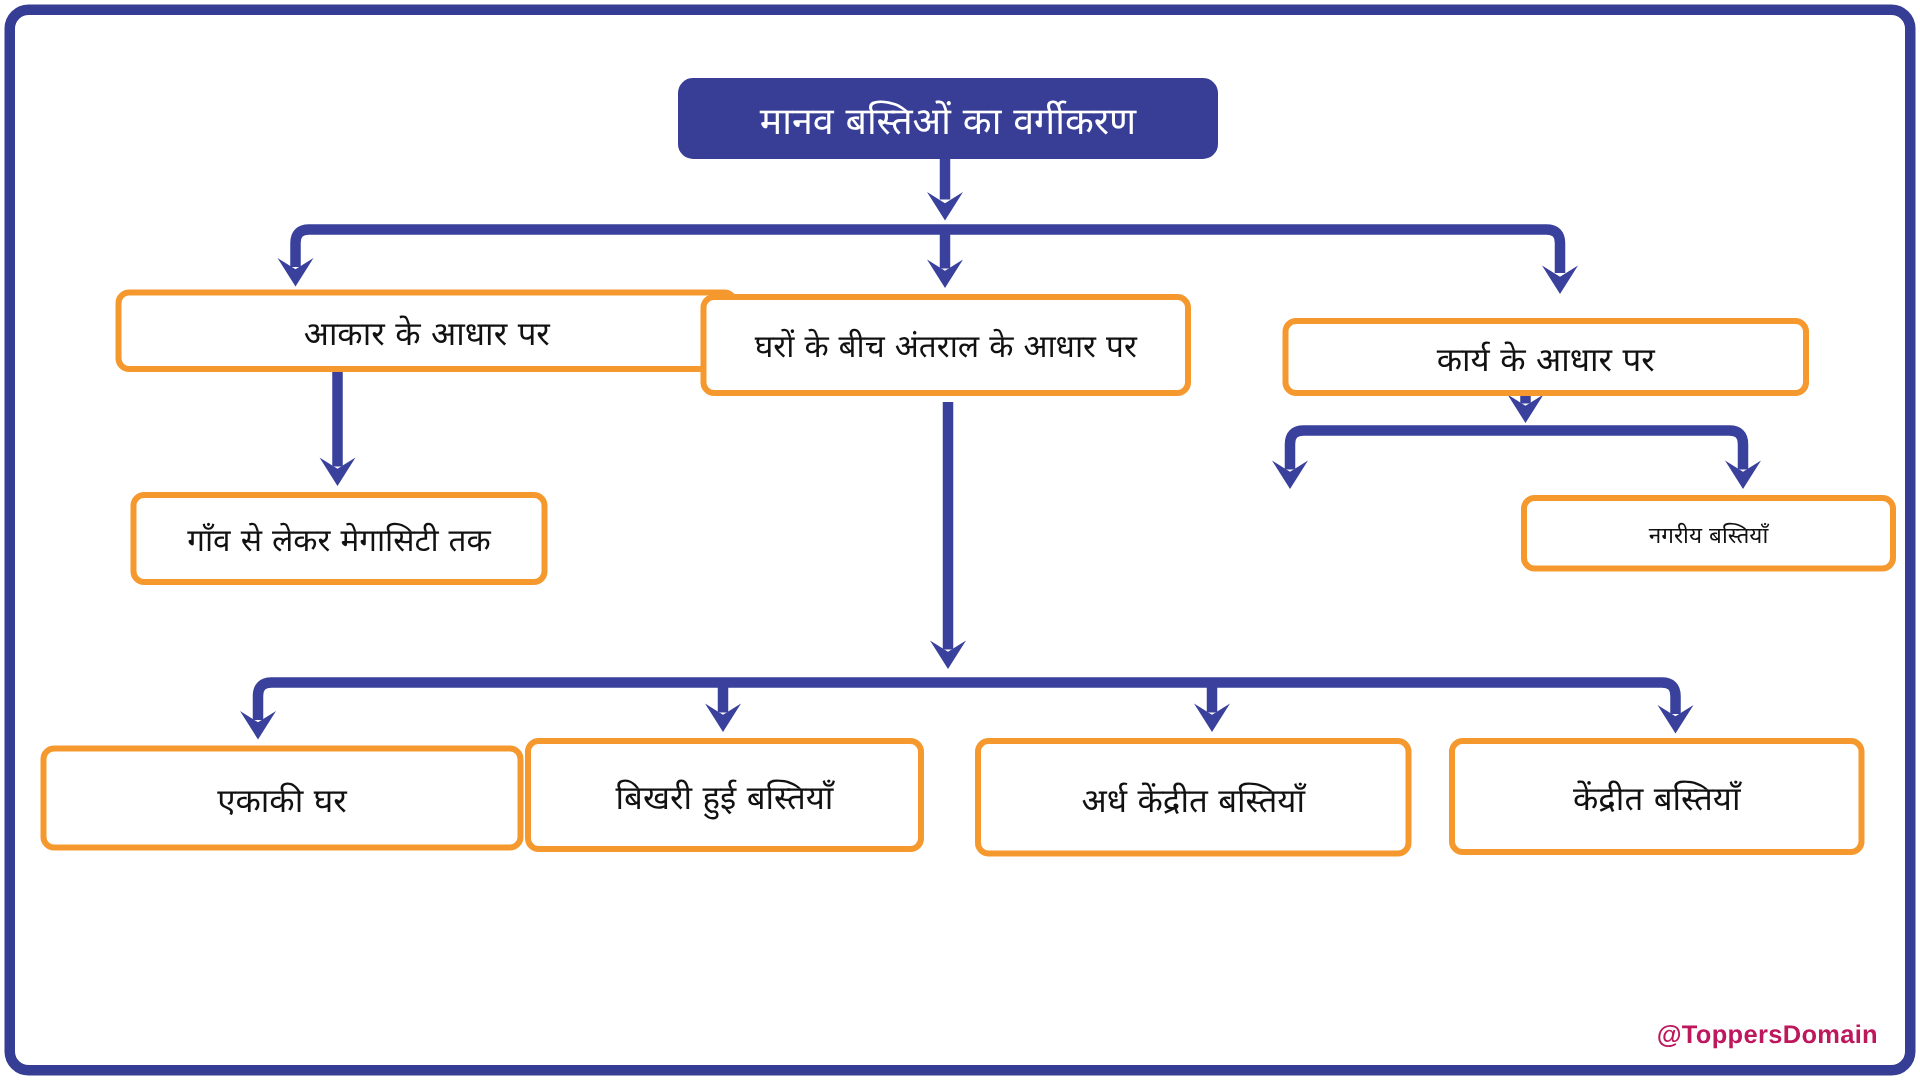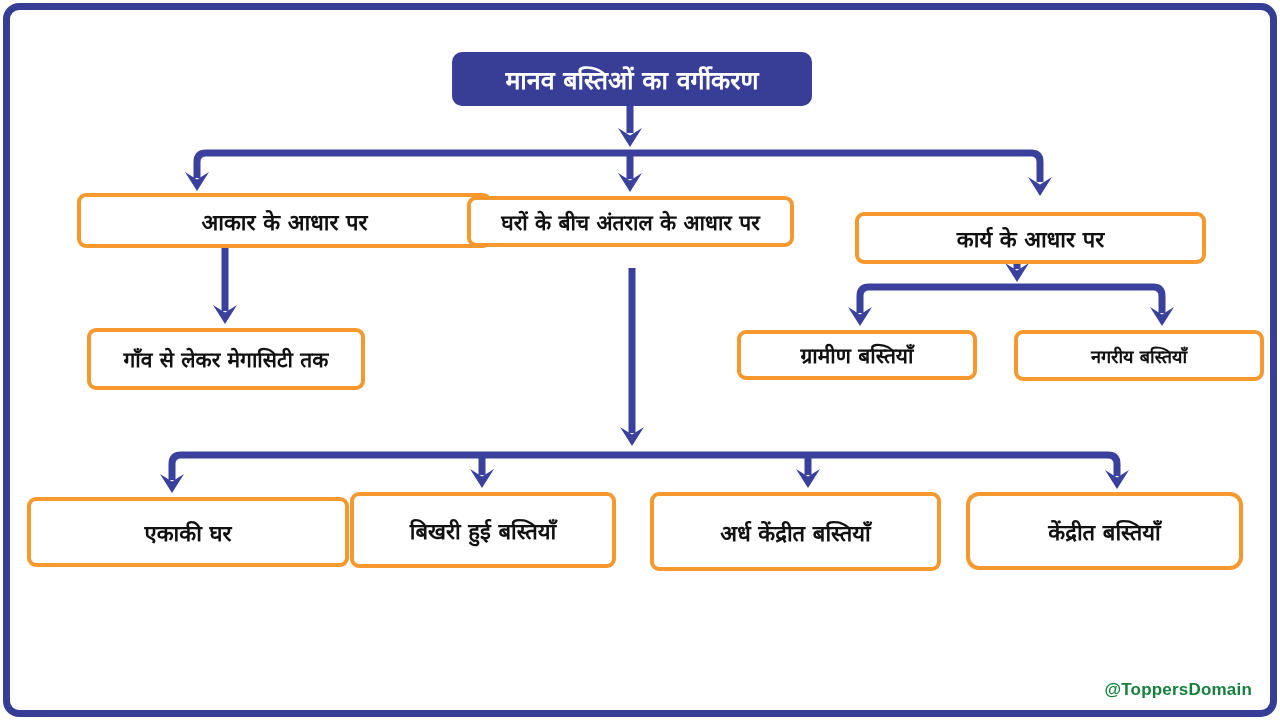--- a/index.html
+++ b/index.html
@@ -32,41 +32,41 @@
   }
   .node {
     position: absolute;
     box-sizing: border-box;
     background: #ffffff;
     border: 4px solid #F5992E;
     border-radius: 9px;
     display: flex;
     align-items: center;
     justify-content: center;
-    font-weight: 700;
+    font-weight: 400;
     font-size: 22px;
     color: #111111;
     white-space: nowrap;
     text-align: center;
   }
   .node.root {
     background: #383E96;
     border: none;
     border-radius: 10px;
     color: #ffffff;
     font-size: 25px;
   }
   .watermark {
     position: absolute;
     right: 28px;
     bottom: 20px;
     font-family: "Liberation Sans", "DejaVu Sans", sans-serif;
     font-weight: 700;
     font-size: 17px;
-    color: #15803d;
+    color: #be185d;
     letter-spacing: 0.2px;
   }
 </style>
 </head>
 <body>
 
 <div class="stage">
 
   <svg class="connectors" width="1280" height="720" viewBox="0 0 1280 720" aria-hidden="true">
     <defs>
@@ -105,34 +105,33 @@
       <use href="#ah" transform="translate(482,488)"></use>
       <use href="#ah" transform="translate(808,488)"></use>
       <use href="#ah" transform="translate(1117,489)"></use>
     </g>
   </svg>
 
   <div class="node root" style="left:452px; top:52px; width:360px; height:54px;">मानव बस्तिओं का वर्गीकरण</div>
 
   <div class="node" style="left:77px; top:193px; width:415px; height:55px;">आकार के आधार पर</div>
 
-  <div class="node" style="left:467px; top:196px; width:327px; height:51px; font-size:21px;">घरों के बीच अंतराल के आधार पर</div>
+  <div class="node" style="left:467px; top:196px; width:327px; height:68px; font-size:21px;">घरों के बीच अंतराल के आधार पर</div>
 
   <div class="node" style="left:855px; top:200px; width:351px; height:52px;margin-top:12px;">कार्य के आधार पर</div>
 
   <div class="node" style="left:87px; top:328px; width:278px; height:62px; font-size:21px;">गाँव से लेकर मेगासिटी तक</div>
 
-  <div class="node" style="left:737px; top:330px; width:240px; height:50px; font-size:21px;">ग्रामीण बस्तियाँ</div>
 
-  <div class="node" style="left:1014px; top:330px; width:250px; height:51px; font-size:18px;">नगरीय बस्तियाँ</div>
+  <div class="node" style="left:1014px; top:330px; width:250px; height:51px; font-size:15px;">नगरीय बस्तियाँ</div>
 
   <div class="node" style="left:27px; top:497px; width:322px; height:70px;">एकाकी घर</div>
 
   <div class="node" style="left:350px; top:492px; width:266px; height:76px;text-align:center;">बिखरी हुई बस्तियाँ</div>
 
   <div class="node" style="left:650px; top:492px; width:291px; height:79px;">अर्ध केंद्रीत बस्तियाँ</div>
 
-  <div class="node" style="left:966px; top:492px; width:277px; height:78px;border-radius:13px;">केंद्रीत बस्तियाँ</div>
+  <div class="node" style="left:966px; top:492px; width:277px; height:78px;">केंद्रीत बस्तियाँ</div>
 
   <div class="watermark">@ToppersDomain</div>
 
   <div class="frame"></div>
 </div>
 
 </body></html>

